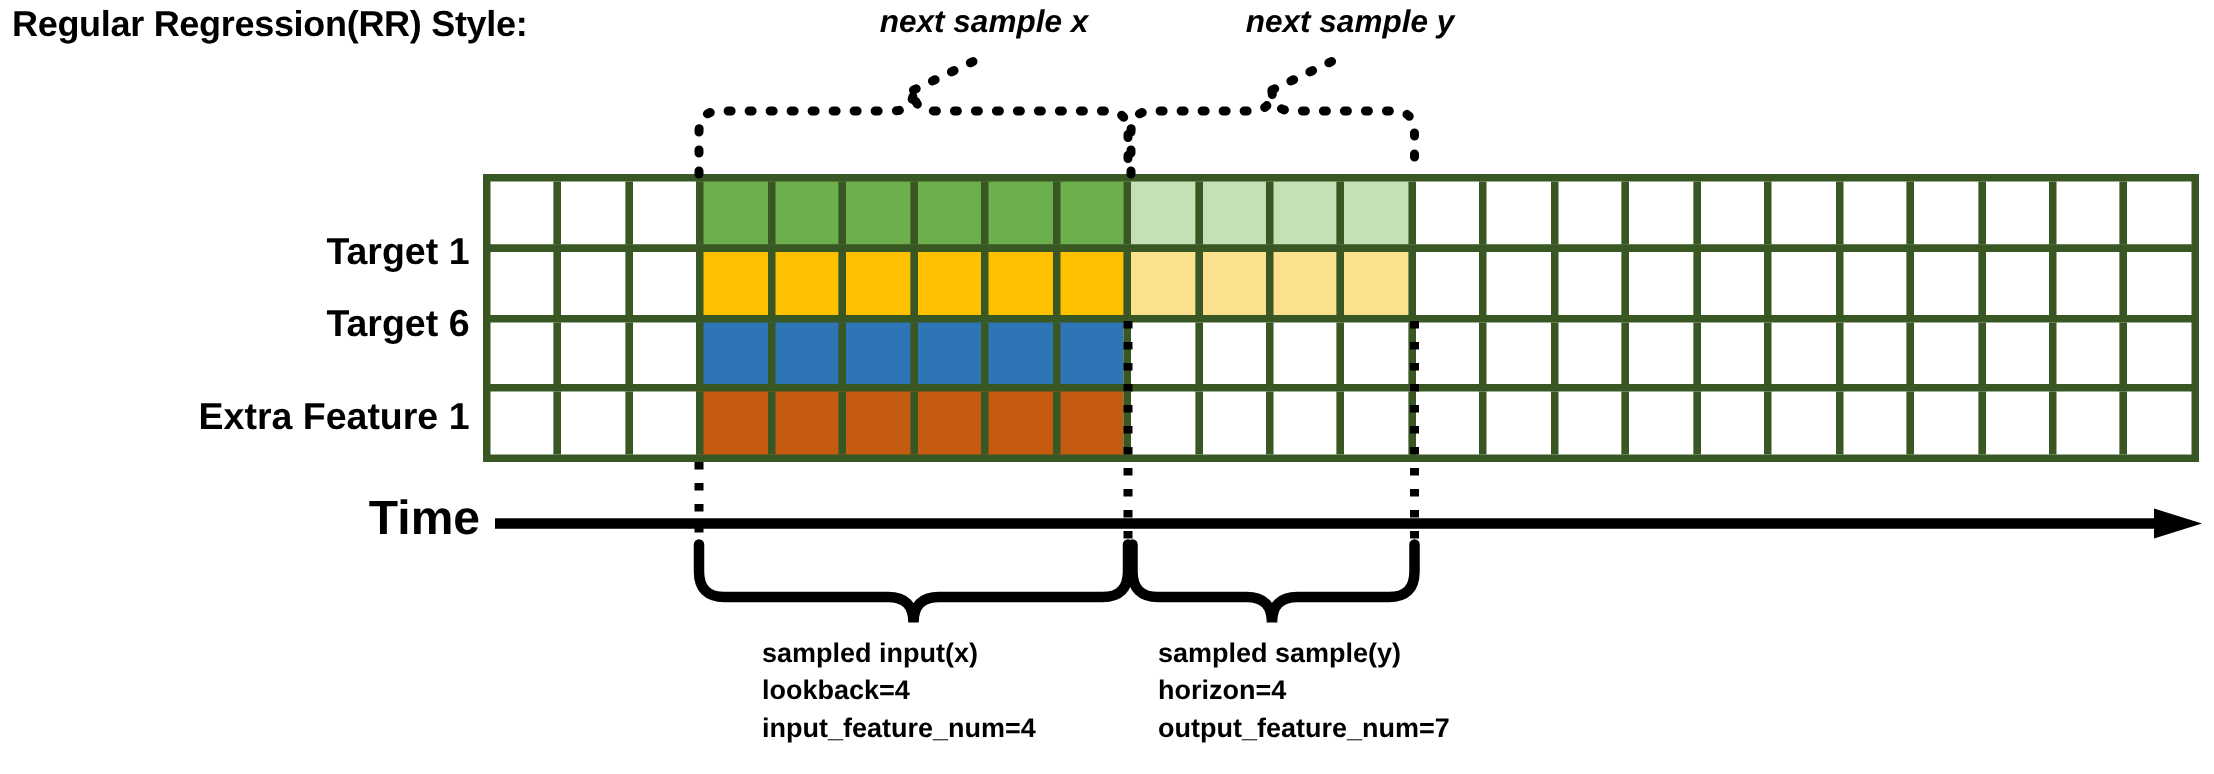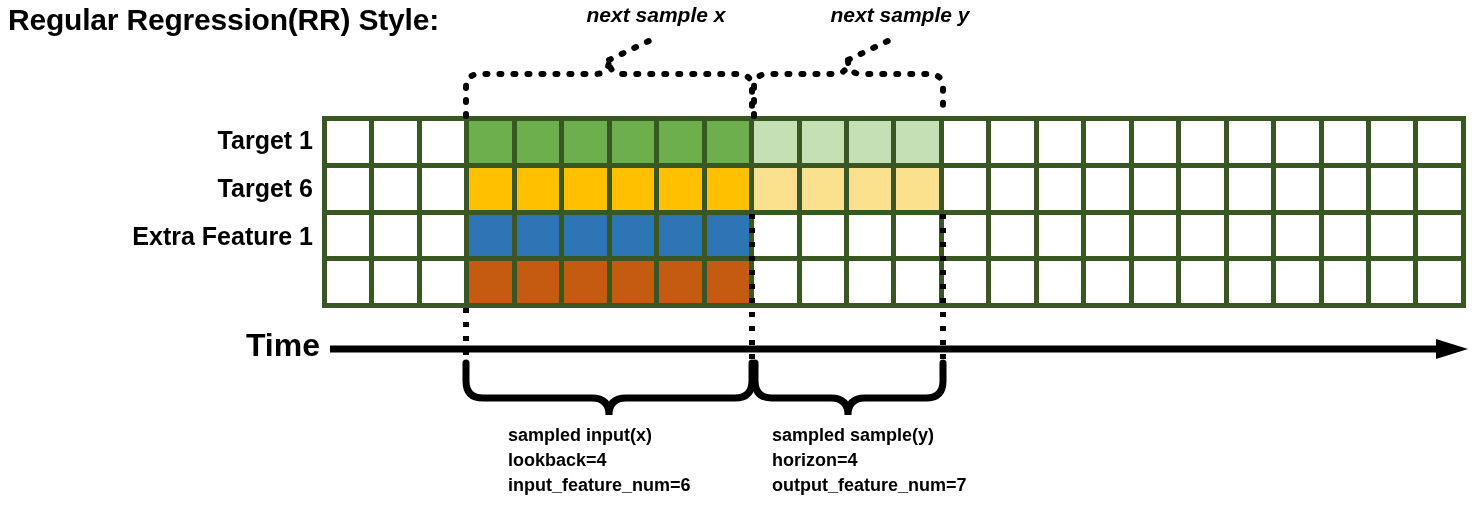--- a/index.html
+++ b/index.html
@@ -17,35 +17,36 @@
     height: 516px;
     overflow: hidden;
     background: #ffffff;
   }
 
   
   #title {
     position: absolute;
     left: 8px;
     top: 3px;
-    font-size: 30px;
+    font-size: 24px;
     font-weight: bold;
     letter-spacing: -0.2px;
     white-space: nowrap;
   }
 
   
   .row-label {
     position: absolute;
     right: 0;
     width: 300px;
     text-align: right;
     font-size: 25px;
     font-weight: bold;
     white-space: nowrap;
+    margin-top: 28px;
   }
   #rowlabels {
     position: absolute;
     left: 10px;
     top: 116px;
     width: 303px;
     height: 192px;
   }
 
   
@@ -136,21 +137,21 @@
 <div id="canvas">
 
   <div id="title">Regular Regression(RR) Style:</div>
 
   <div class="top-note" id="note-y">next sample y</div>
   <div class="top-note" id="note-x">next sample x</div>
 
   <div id="rowlabels">
     <div class="row-label" style="top:10px;">Target 1</div>
     <div class="row-label" style="top:58px;">Target 6</div>
-    <div class="row-label" style="top:106px;">Extra Feature 1</div>
+    <div class="row-label" style="top:120px;">Extra Feature 1</div>
   </div>
 
   <div id="grid">
       <div class="grid-row">
         <div class="cell" style="background: rgb(255, 255, 255);"></div>
         <div class="cell" style="background: rgb(255, 255, 255);"></div>
         <div class="cell" style="background: rgb(255, 255, 255);"></div>
         <div class="cell" style="background: rgb(108, 175, 76);"></div>
         <div class="cell" style="background: rgb(108, 175, 76);"></div>
         <div class="cell" style="background: rgb(108, 175, 76);"></div>
@@ -281,21 +282,21 @@
 
       <path d="M 466,363 L 466,381 Q 466,398 483,398 L 592,398 Q 609,398 609,415 Q 609,398 626,398 L 735,398 Q 752,398 752,381 L 752,363"></path>
 
       <path d="M 755,363 L 755,381 Q 755,398 772,398 L 831,398 Q 848,398 848,415 Q 848,398 865,398 L 926,398 Q 943,398 943,381 L 943,363"></path>
     </g>
   </svg>
 
   <div class="caption" id="caption-input">
     <div>sampled input(x)</div>
     <div>lookback=4</div>
-    <div>input_feature_num=6</div>
+    <div>input_feature_num=4</div>
   </div>
   <div class="caption" id="caption-output">
     <div>sampled sample(y)</div>
     <div>horizon=4</div>
     <div>output_feature_num=7</div>
   </div>
 
 </div>
 
 </body></html>

